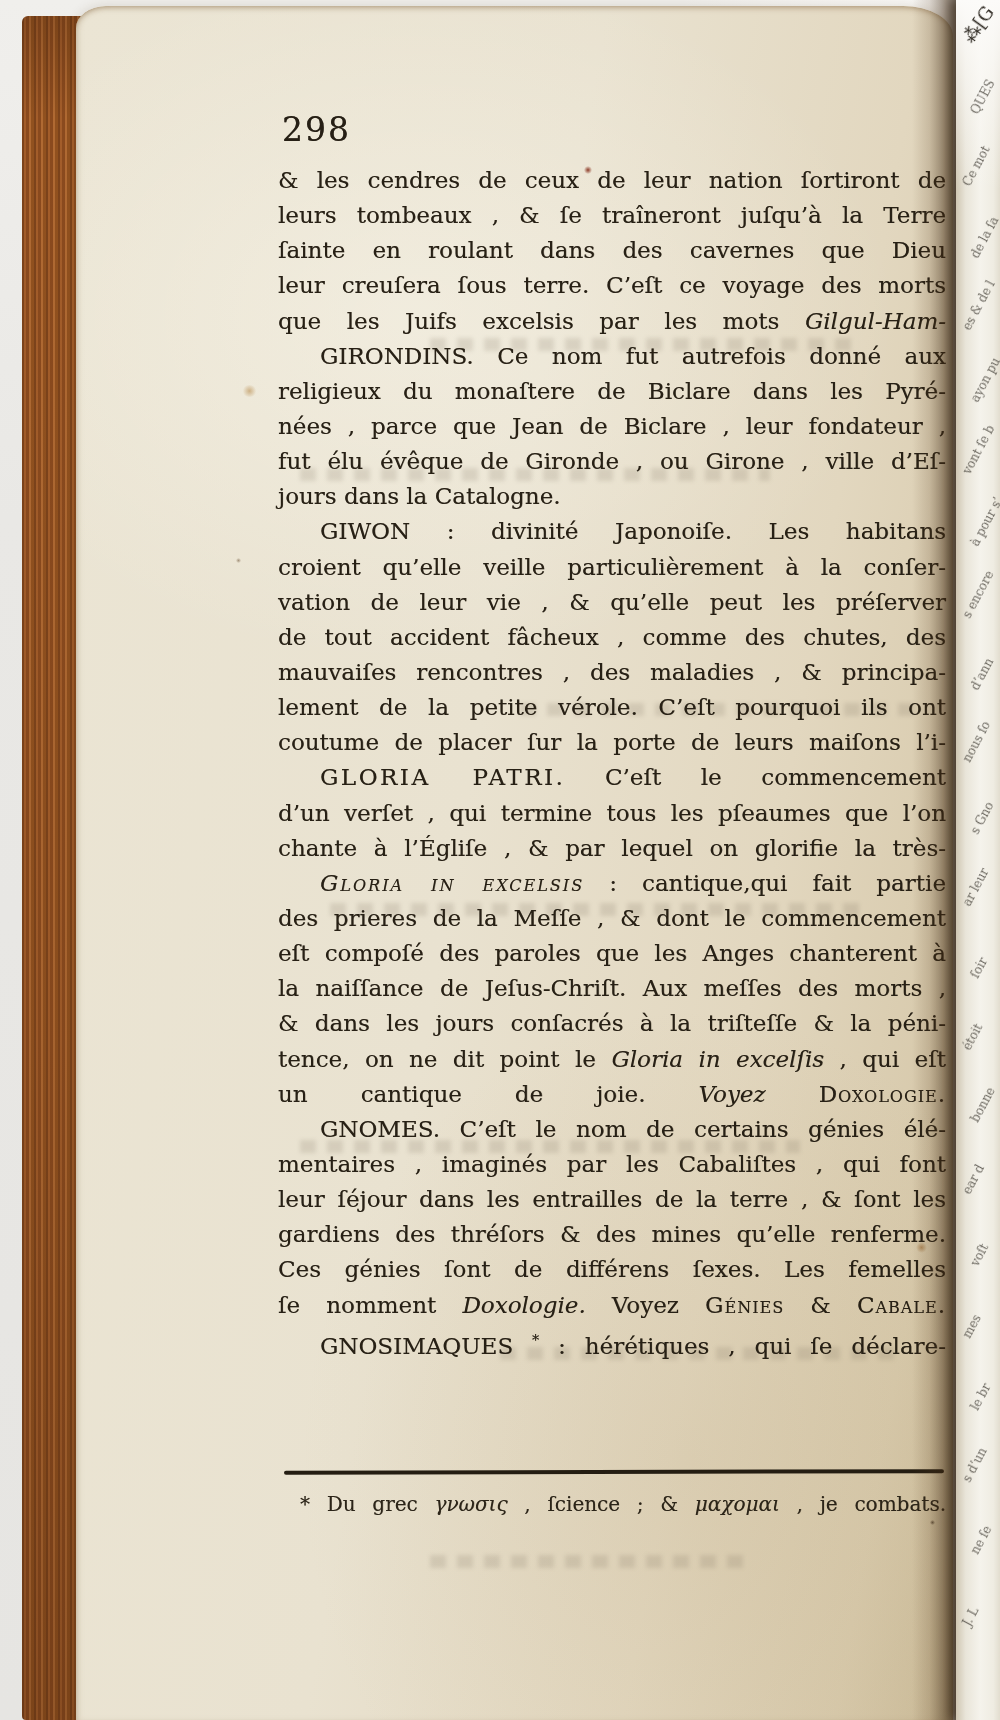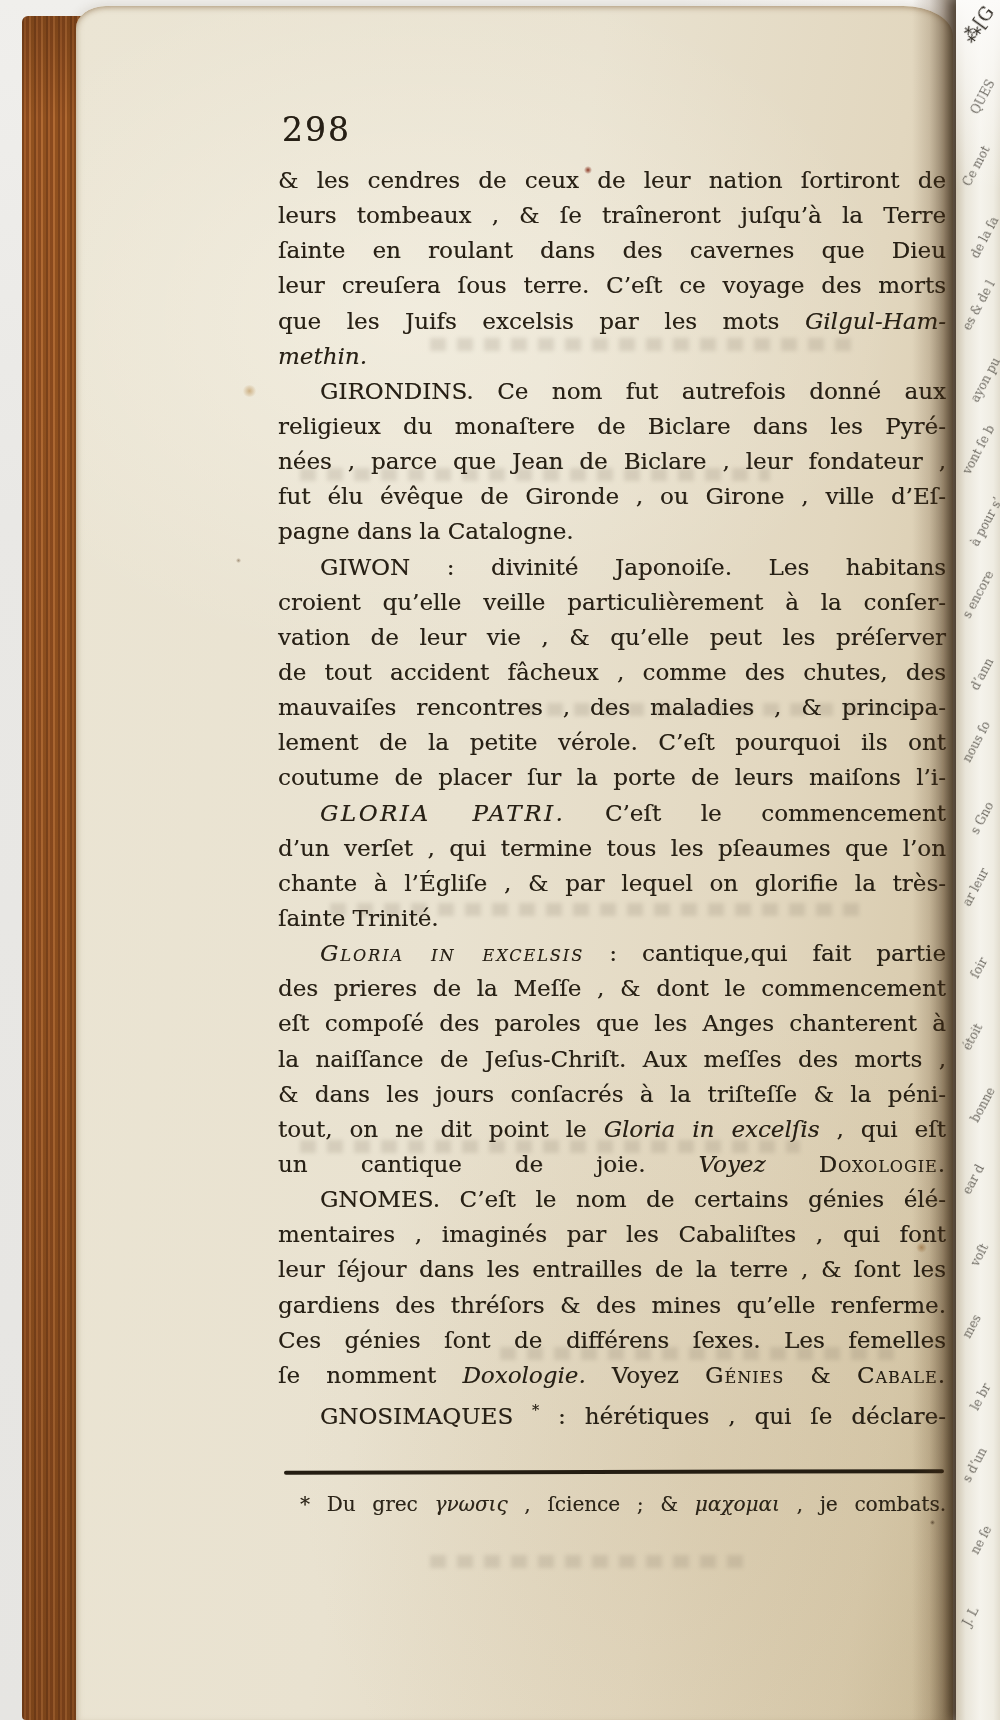--- a/index.html
+++ b/index.html
@@ -49,21 +49,21 @@
   .fleuron svg{width:100%;height:100%;}
   .fleuron.mirror svg{transform:scaleX(-1);}
 
   
   .text-block{position:absolute;left:278px;top:163px;width:668px;z-index:3;color:#272015;
     font-size:23px;text-shadow:.3px .3px .5px rgba(40,30,18,.45);}
   .line{line-height:35.15px;height:35.15px;text-align:justify;text-align-last:justify;overflow:visible;white-space:normal;}
   .line.noj{text-align-last:left;}
   .para.indent .line:first-child{text-indent:42px;}
   .s-i{font-style:italic;}
-  .s-isp{font-style:italic;letter-spacing:2.5px;}
+  .s-isp{letter-spacing:2.5px;}
   .s-iscsp{font-style:italic;font-variant:small-caps;letter-spacing:2px;}
   .s-sc{font-variant:small-caps;letter-spacing:1px;}
   .s-sup{vertical-align:super;font-size:62%;}
 
   
   .footnote-rule{position:absolute;left:284px;top:1470px;width:660px;height:3.5px;z-index:3;
     background:#241d12;border-radius:2px;transform:rotate(-.15deg);}
   .footnote{position:absolute;left:300px;top:1489px;width:646px;z-index:3;color:#2b2418;
     font-size:20px;line-height:30px;text-align:justify;text-align-last:justify;
     text-shadow:.3px .3px .4px rgba(40,30,18,.4);}
@@ -103,51 +103,49 @@
 
   <div class="page-number">298</div>
 
   <div class="text-block">
       <div class="para">
         <div class="line"><span>&amp; les cendres de ceux de leur nation ſortiront de</span></div>
         <div class="line"><span>leurs tombeaux , &amp; ſe traîneront juſqu’à la Terre</span></div>
         <div class="line"><span>ſainte en roulant dans des cavernes que Dieu</span></div>
         <div class="line"><span>leur creuſera ſous terre. C’eſt ce voyage des morts</span></div>
         <div class="line"><span>que les Juifs excelsis par les mots </span><span class="s-i">Gilgul-Ham-</span></div>
-        <div class="line noj"><span class="s-i">methin.</span></div>
       </div>
       <div class="para indent">
         <div class="line"><span>GIRONDINS. Ce nom fut autrefois donné aux</span></div>
         <div class="line"><span>religieux du monaſtere de Biclare dans les Pyré-</span></div>
         <div class="line"><span>nées , parce que Jean de Biclare , leur fondateur ,</span></div>
         <div class="line"><span>fut élu évêque de Gironde , ou Girone , ville d’Eſ-</span></div>
-        <div class="line noj"><span>pagne dans la Catalogne.</span></div>
+        <div class="line noj"><span>jours dans la Catalogne.</span></div>
       </div>
       <div class="para indent">
         <div class="line"><span>GIWON : divinité Japonoiſe. Les habitans</span></div>
         <div class="line"><span>croient qu’elle veille particulièrement à la conſer-</span></div>
         <div class="line"><span>vation de leur vie , &amp; qu’elle peut les préſerver</span></div>
         <div class="line"><span>de tout accident fâcheux , comme des chutes, des</span></div>
         <div class="line"><span>mauvaiſes rencontres , des maladies , &amp; principa-</span></div>
         <div class="line"><span>lement de la petite vérole. C’eſt pourquoi ils ont</span></div>
         <div class="line"><span>coutume de placer ſur la porte de leurs maiſons l’i-</span></div>
       </div>
       <div class="para indent">
         <div class="line"><span class="s-isp">GLORIA PATRI.</span><span> C’eſt le commencement</span></div>
         <div class="line"><span>d’un verſet , qui termine tous les pſeaumes que l’on</span></div>
         <div class="line"><span>chante à l’Égliſe , &amp; par lequel on glorifie la très-</span></div>
-        <div class="line noj"><span>ſainte Trinité.</span></div>
       </div>
       <div class="para indent">
         <div class="line"><span class="s-iscsp">Gloria in excelsis</span><span> : cantique,qui fait partie</span></div>
         <div class="line"><span>des prieres de la Meſſe , &amp; dont le commencement</span></div>
         <div class="line"><span>eſt compoſé des paroles que les Anges chanterent à</span></div>
         <div class="line"><span>la naiſſance de Jeſus-Chriſt. Aux meſſes des morts ,</span></div>
         <div class="line"><span>&amp; dans les jours conſacrés à la triſteſſe &amp; la péni-</span></div>
-        <div class="line"><span>tout, on ne dit point le </span><span class="s-i">Gloria in excelſis</span><span> , qui eſt</span></div>
+        <div class="line"><span>tence, on ne dit point le </span><span class="s-i">Gloria in excelſis</span><span> , qui eſt</span></div>
         <div class="line"><span>un cantique de joie. </span><span class="s-i">Voyez</span><span> </span><span class="s-sc">Doxologie.</span></div>
       </div>
       <div class="para indent">
         <div class="line"><span>GNOMES. C’eſt le nom de certains génies élé-</span></div>
         <div class="line"><span>mentaires , imaginés par les Cabaliſtes , qui font</span></div>
         <div class="line"><span>leur ſéjour dans les entrailles de la terre , &amp; ſont les</span></div>
         <div class="line"><span>gardiens des thréſors &amp; des mines qu’elle renferme.</span></div>
         <div class="line"><span>Ces génies ſont de différens ſexes. Les femelles</span></div>
         <div class="line"><span>ſe nomment </span><span class="s-i">Doxologie.</span><span> Voyez </span><span class="s-sc">Génies</span><span> &amp; </span><span class="s-sc">Cabale.</span></div>
       </div>

